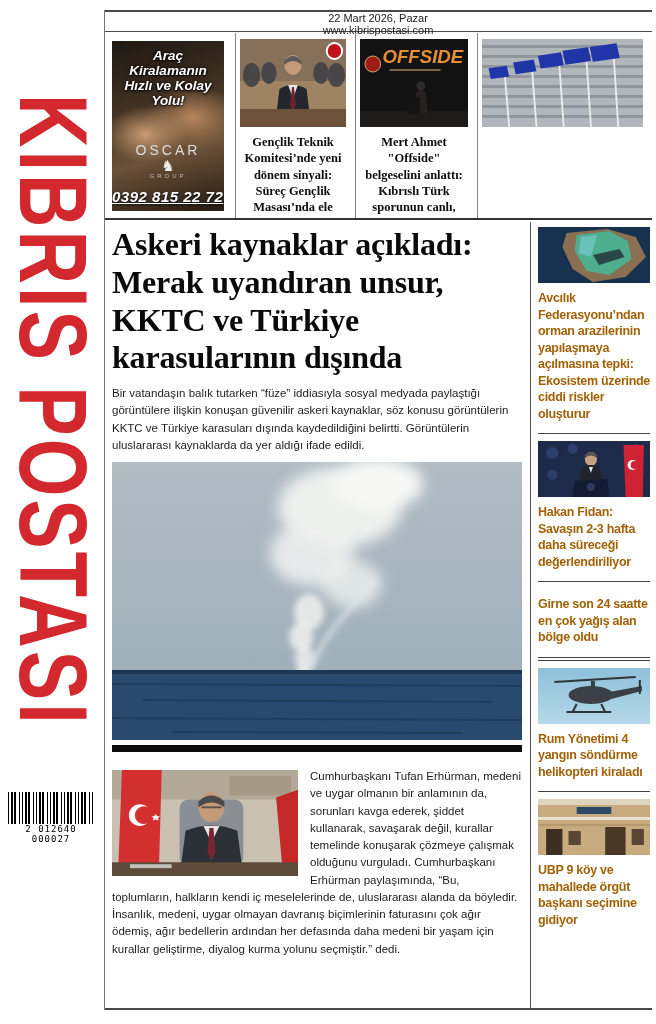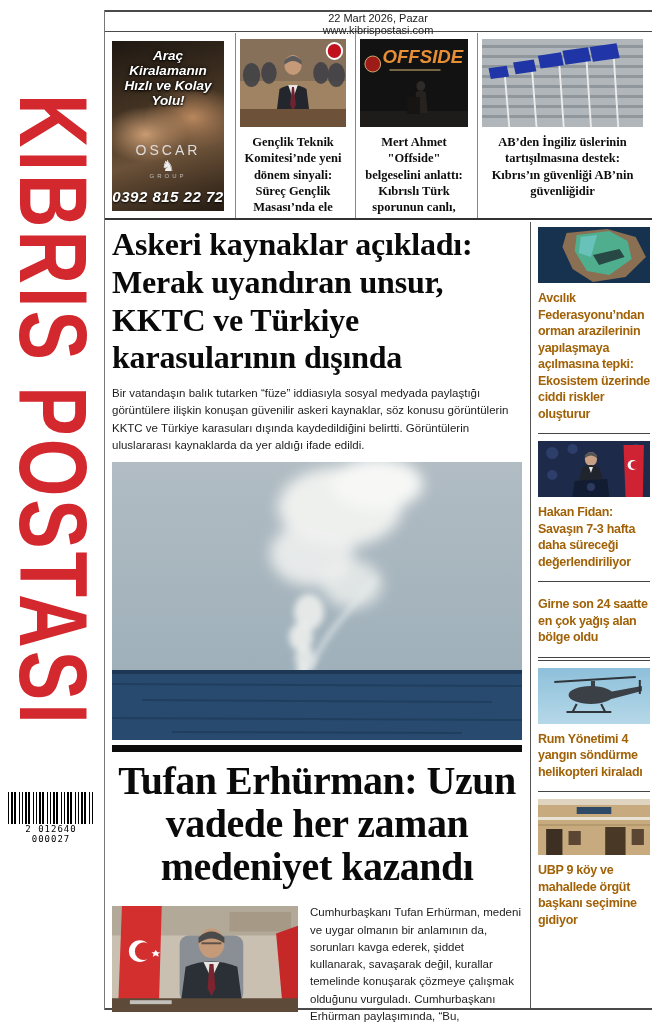--- a/index.html
+++ b/index.html
@@ -39,23 +39,23 @@
     background:
       radial-gradient(60px 40px at 30% 55%, #c99b72 0%, rgba(201,155,114,0) 70%),
       radial-gradient(70px 45px at 72% 45%, #b8875e 0%, rgba(184,135,94,0) 70%),
       linear-gradient(165deg,#1f1812 0%,#4a3826 45%,#6b5138 65%,#241b13 100%);}
   .ad-headline{font-size:13.5px;font-weight:bold;font-style:italic;text-align:center;
     line-height:1.12;padding:7px 4px 0 4px;text-shadow:0 1px 2px #000,0 0 4px #000;}
   .ad-logo{position:absolute;left:0;right:0;bottom:32px;text-align:center;line-height:1.05;}
   .ad-brand{font-size:14px;letter-spacing:3px;color:#ddd;}
   .ad-horse{font-size:15px;color:#eee;line-height:1;}
   .ad-brandsub{font-size:6px;letter-spacing:3px;color:#bbb;}
-  .ad-phone{position:absolute;left:0;right:0;bottom:6px;text-align:center;
+  .ad-phone{position:absolute;left:0;right:0;bottom:6px;text-align:left;
     font-size:15px;font-weight:bold;font-style:italic;letter-spacing:0.5px;
-    text-shadow:0 1px 2px #000;}
+    text-shadow:0 1px 2px #000;text-decoration:underline;}
   
   .main{position:absolute;left:106px;top:222px;width:424px;padding:0 8px 0 6px;box-sizing:border-box;}
   .main h1{margin:4px 0 0 0;font-family:"Liberation Serif",serif;font-weight:bold;
     font-size:32px;line-height:1.18;color:#0a0a0a;letter-spacing:-0.2px;}
   .lede{margin:8px 0 0 0;font-size:11.5px;line-height:1.5;color:#1c1c1c;}
   .leadimg{display:block;width:410px;height:278px;margin-top:8px;}
   .blackbar{height:7px;background:#0c0c0c;margin-top:5px;}
   .main h2{margin:8px 0 0 0;font-family:"Liberation Serif",serif;font-weight:bold;
     font-size:40px;line-height:1.07;text-align:center;color:#0a0a0a;letter-spacing:-0.5px;}
   .article2{margin-top:16px;overflow:hidden;font-size:11.5px;line-height:1.5;color:#1c1c1c;}
@@ -160,21 +160,20 @@
             <line x1="84" y1="14" x2="88" y2="88"></line>
           <line x1="106" y1="10" x2="110" y2="88"></line>
         </g>
         <rect x="6" y="28" width="15" height="11" fill="#2036a8" transform="rotate(-10 13 33)"></rect>
         <rect x="26" y="22" width="17" height="12" fill="#1f35a5" transform="rotate(-10 34 28)"></rect>
         <rect x="46" y="15" width="19" height="13" fill="#2036a8" transform="rotate(-10 55 21)"></rect>
         <rect x="66" y="10" width="21" height="14" fill="#1f35a5" transform="rotate(-10 76 17)"></rect>
         <rect x="88" y="6" width="22" height="15" fill="#2036a8" transform="rotate(-10 99 13)"></rect>
       </g>
     </svg>
-    <h3>AB’den İngiliz üslerinin tartışılmasına destek: Kıbrıs’ın güvenliği AB’nin güvenliğidir</h3>
   </div>
 </div>
 
 <div class="main">
   <h1>Askeri kaynaklar açıkladı: Merak uyandıran unsur, KKTC ve Türkiye karasularının dışında</h1>
   <p class="lede">Bir vatandaşın balık tutarken “füze” iddiasıyla sosyal medyada paylaştığı görüntülere ilişkin konuşan güvenilir askeri kaynaklar, söz konusu görüntülerin KKTC ve Türkiye karasuları dışında kaydedildiğini belirtti. Görüntülerin uluslararası kaynaklarda da yer aldığı ifade edildi.</p>
 
   <svg class="leadimg" viewBox="0 0 410 278" preserveAspectRatio="none">
     <defs>
       <linearGradient id="sky" x1="0" y1="0" x2="0" y2="1">
@@ -206,21 +205,20 @@
     <rect y="208" width="410" height="4" fill="#1c3854"></rect>
     <g stroke="#1c3854" stroke-width="2" opacity="0.6">
       <line x1="0" y1="222" x2="410" y2="224"></line>
       <line x1="30" y1="238" x2="380" y2="240"></line>
       <line x1="0" y1="256" x2="410" y2="258"></line>
       <line x1="60" y1="270" x2="350" y2="271"></line>
     </g>
   </svg>
 
   <div class="blackbar"></div>
-  <h2>Tufan Erhürman: Uzun vadede her zaman medeniyet kazandı</h2>
 
   <div class="article2">
     <svg class="portrait" viewBox="0 0 187 108" preserveAspectRatio="none">
       <rect width="187" height="108" fill="#c9c0b2"></rect>
       <rect width="187" height="30" fill="#b3a998"></rect>
       <rect x="118" y="6" width="62" height="20" fill="#a69a86"></rect>
       <g>
         <path d="M10,0 L50,0 L47,108 L6,108 Z" fill="#d32f2f"></path>
         <circle cx="28" cy="46" r="11" fill="#fff"></circle>
         <circle cx="32" cy="46" r="9" fill="#d32f2f"></circle>
@@ -267,21 +265,21 @@
       <path d="M84,4 L104,4 L103,56 L86,56 Z" fill="#cf2233"></path>
       <circle cx="93" cy="24" r="5" fill="#fff"></circle>
         <circle cx="95" cy="24" r="4" fill="#cf2233"></circle>
       <ellipse cx="52" cy="18" rx="6" ry="7" fill="#caa084"></ellipse>
       <path d="M46,14 Q52,8 58,14 L58,17 Q52,12 46,17 Z" fill="#555"></path>
       <path d="M40,40 L44,26 Q52,22 60,26 L64,40 Z" fill="#20242c"></path>
       <path d="M50,26 L52,32 L54,26 Z" fill="#e8e6e2"></path>
       <path d="M36,40 L68,38 L70,56 L34,56 Z" fill="#121c33"></path>
       <circle cx="52" cy="46" r="4" fill="#2c3a5e"></circle>
     </svg>
-    <p class="sb-head">Hakan Fidan: Savaşın 7-3 hafta daha süreceği değerlendiriliyor</p>
+    <p class="sb-head">Hakan Fidan: Savaşın 2-3 hafta daha süreceği değerlendiriliyor</p>
   </div>
   <div class="sb-sep"></div>
 
   <div class="sb-item">
     <p class="sb-head">Girne son 24 saatte en çok yağış alan bölge oldu</p>
   </div>
   <div class="sb-sep"></div>
 
   <div class="sb-sep"></div>
 

